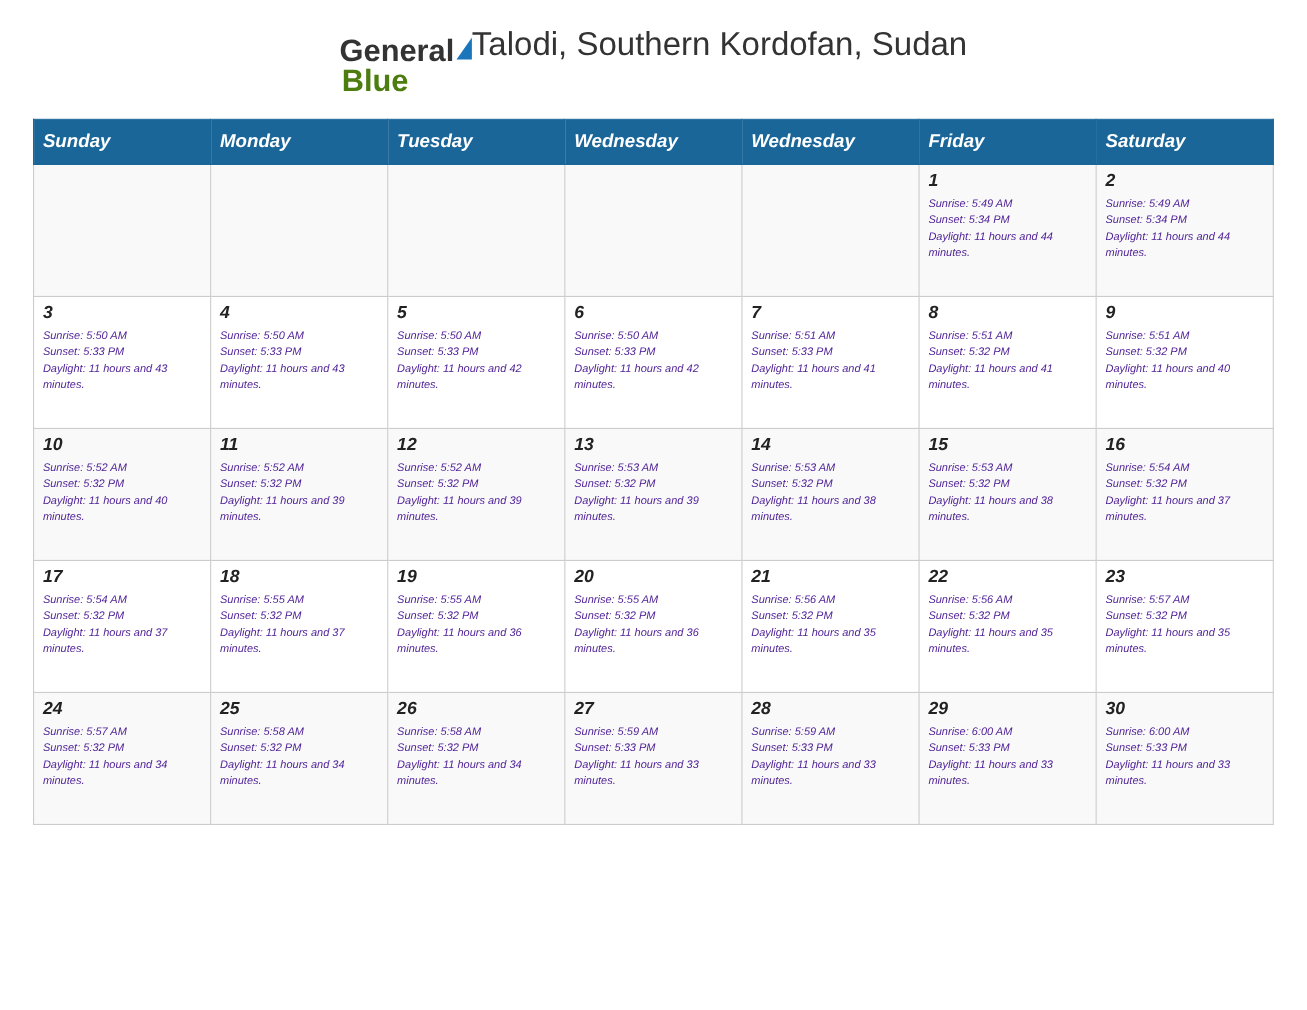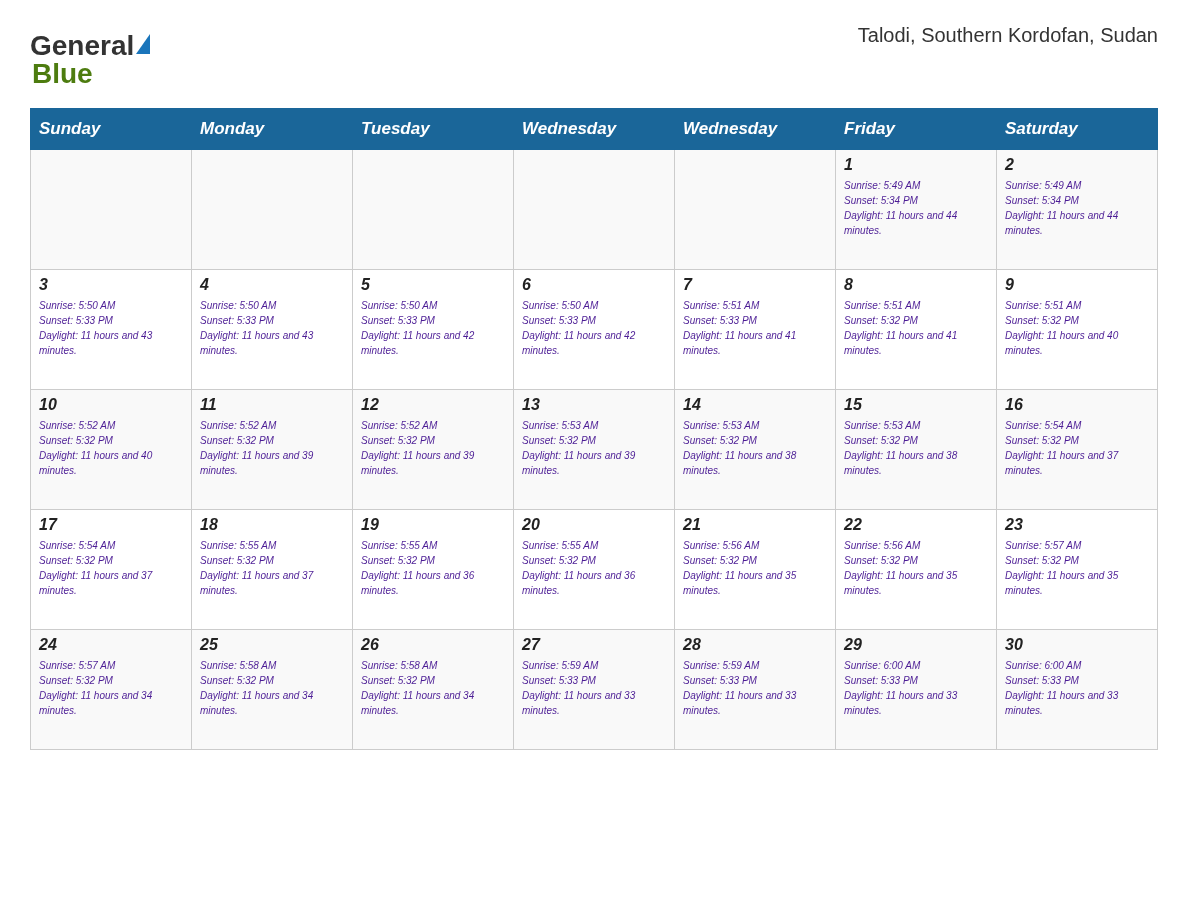--- a/index.html
+++ b/index.html
@@ -5,21 +5,21 @@
     * { margin: 0; padding: 0; box-sizing: border-box; }
     body {
       font-family: Arial, sans-serif;
       background: #fff;
       width: 1188px;
       min-height: 918px;
       padding: 20px 30px;
     }
     .header-area {
       display: flex;
-      justify-content: space-between;
+      justify-content: center;
       align-items: flex-start;
       margin-bottom: 18px;
     }
     .logo {
       display: flex;
       flex-direction: column;
       align-items: flex-start;
       margin-top: 10px;
     }
     .logo-general {
@@ -52,21 +52,21 @@
     .title-area {
       text-align: right;
     }
     .month-title {
       font-size: 52px;
       font-weight: bold;
       color: #222;
       line-height: 1.1;
     }
     .location-title {
-      font-size: 20px;
+      font-size: 30px;
       color: #333;
       margin-top: 4px;
     }
     .calendar-table {
       width: 100%;
       border-collapse: collapse;
       margin-top: 8px;
       font-style: italic;
     }
     .calendar-table th {

